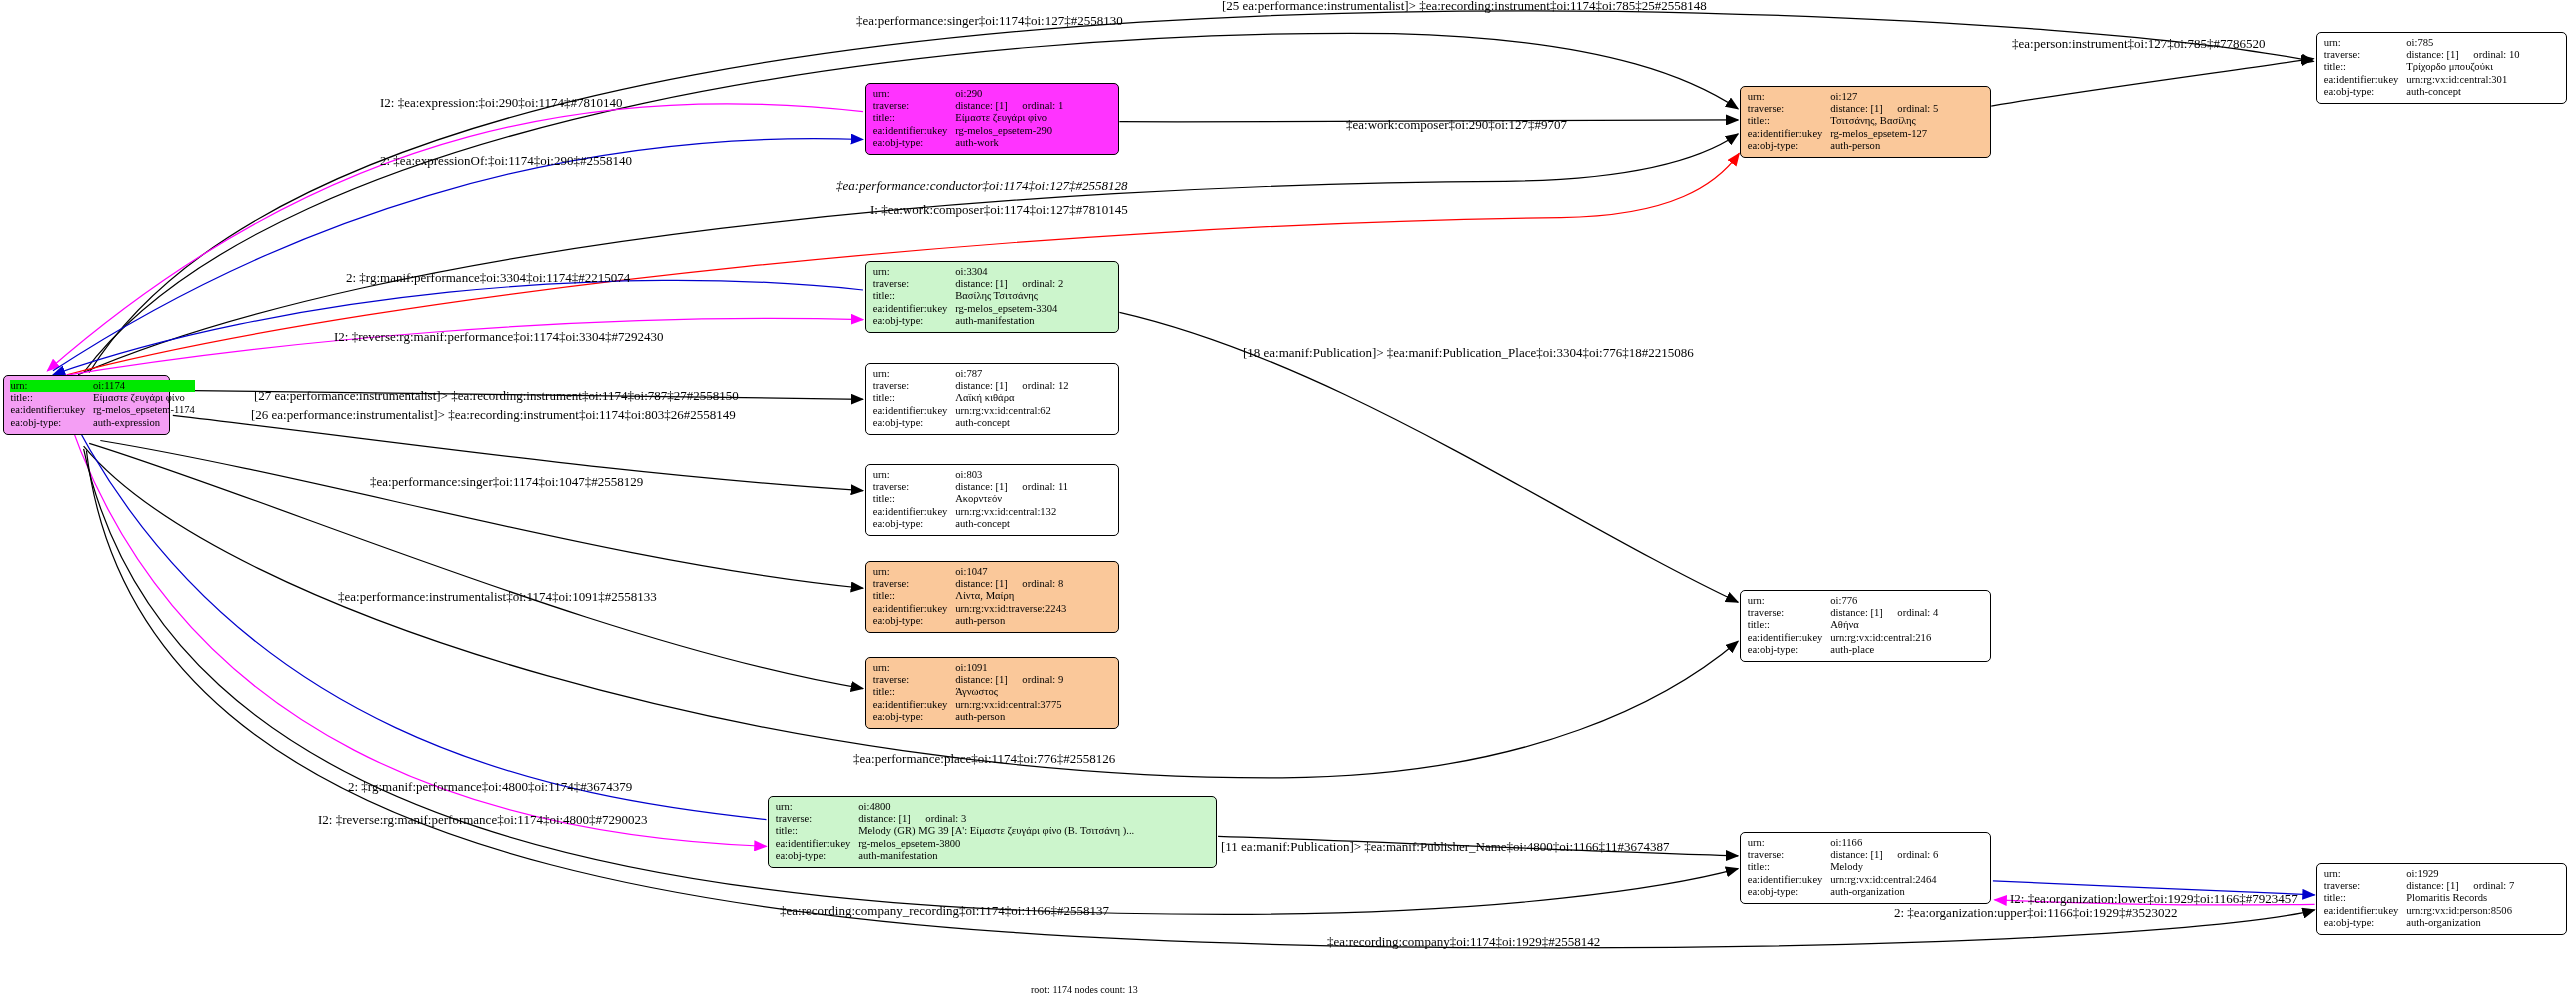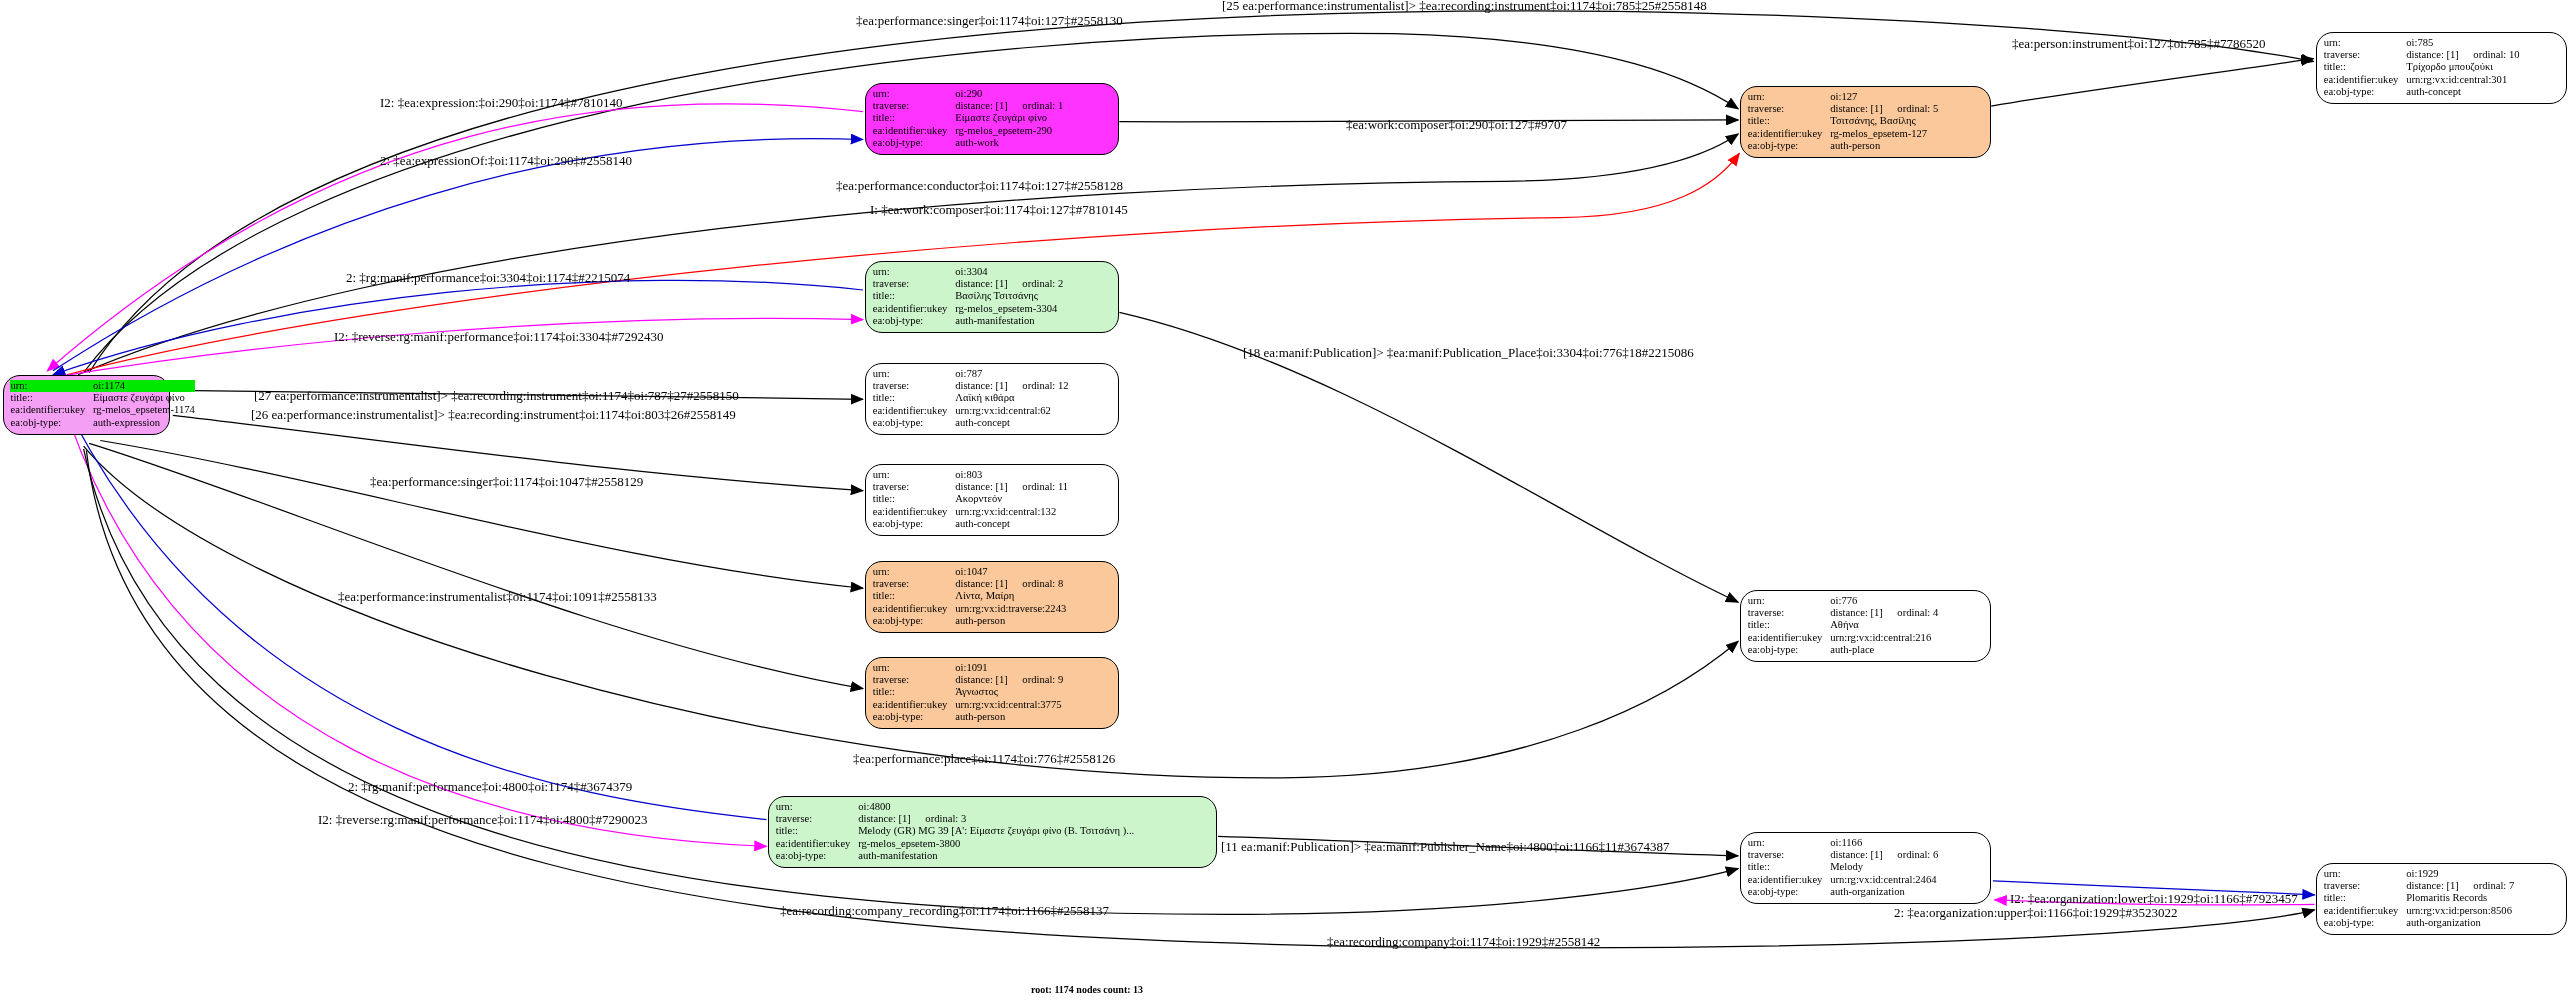--- a/index.html
+++ b/index.html
@@ -1,19 +1,19 @@
 <!DOCTYPE html>
 <html style="font-size:9px"><head>
 <meta charset="utf-8">
 <style>
   html,body{margin:0;padding:0;background:#ffffff;}
   body{font-family:"Liberation Serif", serif;}
   #canvas{position:relative;width:2576px;height:1002px;background:#fff;overflow:hidden;}
   svg.edges{position:absolute;left:0;top:0;width:2576px;height:1002px;pointer-events:none;}
-  .node{position:absolute;box-sizing:border-box;border:1.1px solid #000;border-radius:17px;
+  .node{position:absolute;box-sizing:border-box;border:1.1px solid #000;border-radius:5px;
         background:#fff;padding:3.9px 5.6px 4.5px 6.7px;}
   .node table{border-collapse:collapse;}
   .node td{font-size:10.6px;line-height:11.7px;color:#000;white-space:nowrap;padding:0 0 0.6px 0;
            vertical-align:top;font-family:"Liberation Serif", serif;}
   .node td.k{padding-right:7.8px;}
   .node td.v{}
   .n-root{background:#f49ef4;}
   .n-root td.hl{background:#00e800;}
   .n-work{background:#ff33ff;}
   .n-person{background:#fac89a;}
@@ -431,34 +431,34 @@
         </table>
       </div>
     </div>
   <div id="label-host">
       <div class="elabel" style="left: 1222px; top: 1.1px;">[25 ea:performance:instrumentalist]&gt; ‡ea:recording:instrument‡oi:1174‡oi:785‡25#2558148</div>
       <div class="elabel" style="left: 856px; top: 15.6px;">‡ea:performance:singer‡oi:1174‡oi:127‡#2558130</div>
       <div class="elabel" style="left: 380px; top: 98px;">I2: ‡ea:expression:‡oi:290‡oi:1174‡#7810140</div>
       <div class="elabel" style="left: 2012px; top: 39px;">‡ea:person:instrument‡oi:127‡oi:785‡#7786520</div>
       <div class="elabel" style="left: 1346px; top: 120px;">‡ea:work:composer‡oi:290‡oi:127‡#9707</div>
       <div class="elabel" style="left: 380px; top: 156px;">2: ‡ea:expressionOf:‡oi:1174‡oi:290‡#2558140</div>
-      <div class="elabel" style="left: 836px; top: 181px;">‡ea:performance:conductor‡oi:1174‡oi:127‡#2558128</div>
+      <div class="elabel" style="left: 836px; top: 181px; font-style: italic;">‡ea:performance:conductor‡oi:1174‡oi:127‡#2558128</div>
       <div class="elabel" style="left: 870px; top: 205px;">I: ‡ea:work:composer‡oi:1174‡oi:127‡#7810145</div>
       <div class="elabel" style="left: 346px; top: 273px;">2: ‡rg:manif:performance‡oi:3304‡oi:1174‡#2215074</div>
       <div class="elabel" style="left: 334px; top: 332px;">I2: ‡reverse:rg:manif:performance‡oi:1174‡oi:3304‡#7292430</div>
       <div class="elabel" style="left: 1243px; top: 348px;">[18 ea:manif:Publication]&gt; ‡ea:manif:Publication_Place‡oi:3304‡oi:776‡18#2215086</div>
       <div class="elabel" style="left: 254px; top: 391px;">[27 ea:performance:instrumentalist]&gt; ‡ea:recording:instrument‡oi:1174‡oi:787‡27#2558150</div>
       <div class="elabel" style="left: 251px; top: 410px;">[26 ea:performance:instrumentalist]&gt; ‡ea:recording:instrument‡oi:1174‡oi:803‡26#2558149</div>
       <div class="elabel" style="left: 370px; top: 477px;">‡ea:performance:singer‡oi:1174‡oi:1047‡#2558129</div>
       <div class="elabel" style="left: 338px; top: 592px;">‡ea:performance:instrumentalist‡oi:1174‡oi:1091‡#2558133</div>
       <div class="elabel" style="left: 853px; top: 754px;">‡ea:performance:place‡oi:1174‡oi:776‡#2558126</div>
       <div class="elabel" style="left: 348px; top: 782px;">2: ‡rg:manif:performance‡oi:4800‡oi:1174‡#3674379</div>
       <div class="elabel" style="left: 318px; top: 815px;">I2: ‡reverse:rg:manif:performance‡oi:1174‡oi:4800‡#7290023</div>
       <div class="elabel" style="left: 1221px; top: 842px;">[11 ea:manif:Publication]&gt; ‡ea:manif:Publisher_Name‡oi:4800‡oi:1166‡11#3674387</div>
       <div class="elabel" style="left: 1894px; top: 871px; margin-top: 37px;">2: ‡ea:organization:upper‡oi:1166‡oi:1929‡#3523022</div>
       <div class="elabel" style="left: 2010px; top: 894px;">I2: ‡ea:organization:lower‡oi:1929‡oi:1166‡#7923457</div>
       <div class="elabel" style="left: 780px; top: 906px;">‡ea:recording:company_recording‡oi:1174‡oi:1166‡#2558137</div>
       <div class="elabel" style="left: 1327px; top: 937px;">‡ea:recording:company‡oi:1174‡oi:1929‡#2558142</div>
     </div>
 
-  <div class="footer" style="left:1031px;top:984px;font-weight:bold;">root: 1174 nodes count: 13</div>
+  <div class="footer" style="left:1031px;top:984px;">root: 1174 nodes count: 13</div>
 </div>
 
 
 </body></html>

